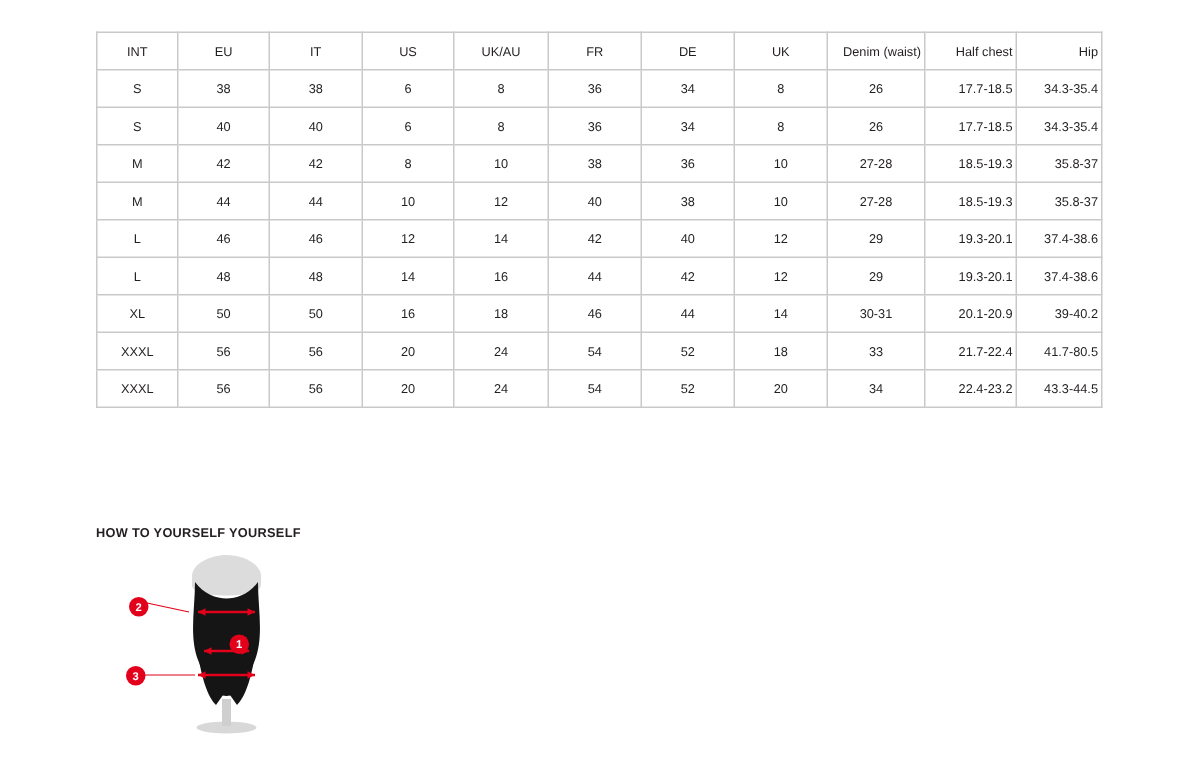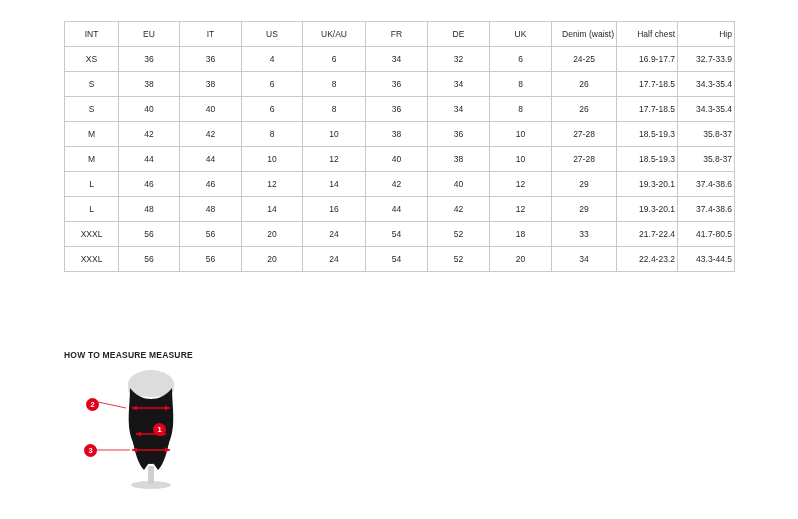--- a/index.html
+++ b/index.html
@@ -138,33 +138,20 @@
             <td>US</td>
             <td>UK/AU</td>
             <td>FR</td>
             <td>DE</td>
             <td>UK</td>
             <td class="left-pad">Denim (waist)</td>
             <td class="left-pad">Half chest</td>
             <td class="left-pad">Hip</td>
           </tr>
           <tr>
-            <td>XS</td>
-            <td>36</td>
-            <td>36</td>
-            <td>4</td>
-            <td>6</td>
-            <td>34</td>
-            <td>32</td>
-            <td>6</td>
-            <td>24-25</td>
-            <td class="left-pad">16.9-17.7</td>
-            <td class="left-pad">32.7-33.9</td>
-          </tr>
-          <tr>
             <td>S</td>
             <td>38</td>
             <td>38</td>
             <td>6</td>
             <td>8</td>
             <td>36</td>
             <td>34</td>
             <td>8</td>
             <td>26</td>
             <td class="left-pad">17.7-18.5</td>
@@ -229,20 +216,33 @@
             <td>14</td>
             <td>16</td>
             <td>44</td>
             <td>42</td>
             <td>12</td>
             <td>29</td>
             <td class="left-pad">19.3-20.1</td>
             <td class="left-pad">37.4-38.6</td>
           </tr>
           <tr>
+            <td>XL</td>
+            <td>50</td>
+            <td>50</td>
+            <td>16</td>
+            <td>18</td>
+            <td>46</td>
+            <td>44</td>
+            <td>14</td>
+            <td>30-31</td>
+            <td class="left-pad">20.1-20.9</td>
+            <td class="left-pad">39-40.2</td>
+          </tr>
+          <tr>
             <td>XXXL</td>
             <td>56</td>
             <td>56</td>
             <td>20</td>
             <td>24</td>
             <td>54</td>
             <td>52</td>
             <td>18</td>
             <td>33</td>
             <td class="left-pad">21.7-22.4</td>
@@ -258,21 +258,21 @@
             <td>52</td>
             <td>20</td>
             <td>34</td>
             <td class="left-pad">22.4-23.2</td>
             <td class="left-pad">43.3-44.5</td>
           </tr>
         </tbody>
     </table>
   </div>
 
-  <div class="howto-title">HOW TO MEASURE MEASURE</div>
+  <div class="howto-title">HOW TO YOURSELF YOURSELF</div>
 
   <div class="figure">
     <svg width="110" height="125" viewBox="0 0 110 125" xmlns="http://www.w3.org/2000/svg">
 
       <ellipse cx="55" cy="119" rx="20" ry="4" fill="#d8d8d8"></ellipse>
       <rect x="52" y="100" width="6" height="18" fill="#cfcfcf"></rect>
 
       <path d="M32 18 C32 10 44 4 55 4 C66 4 78 10 78 18 L78 24 C78 28 70 31 55 31 C40 31 32 28 32 24 Z" fill="#dcdcdc"></path>
 
       <path d="M34 22 C34 40 30 58 36 74 C42 90 48 98 55 98 C62 98 68 90 74 74 C80 58 76 40 76 22 C70 30 62 33 55 33 C48 33 40 30 34 22 Z" fill="#151515"></path>

